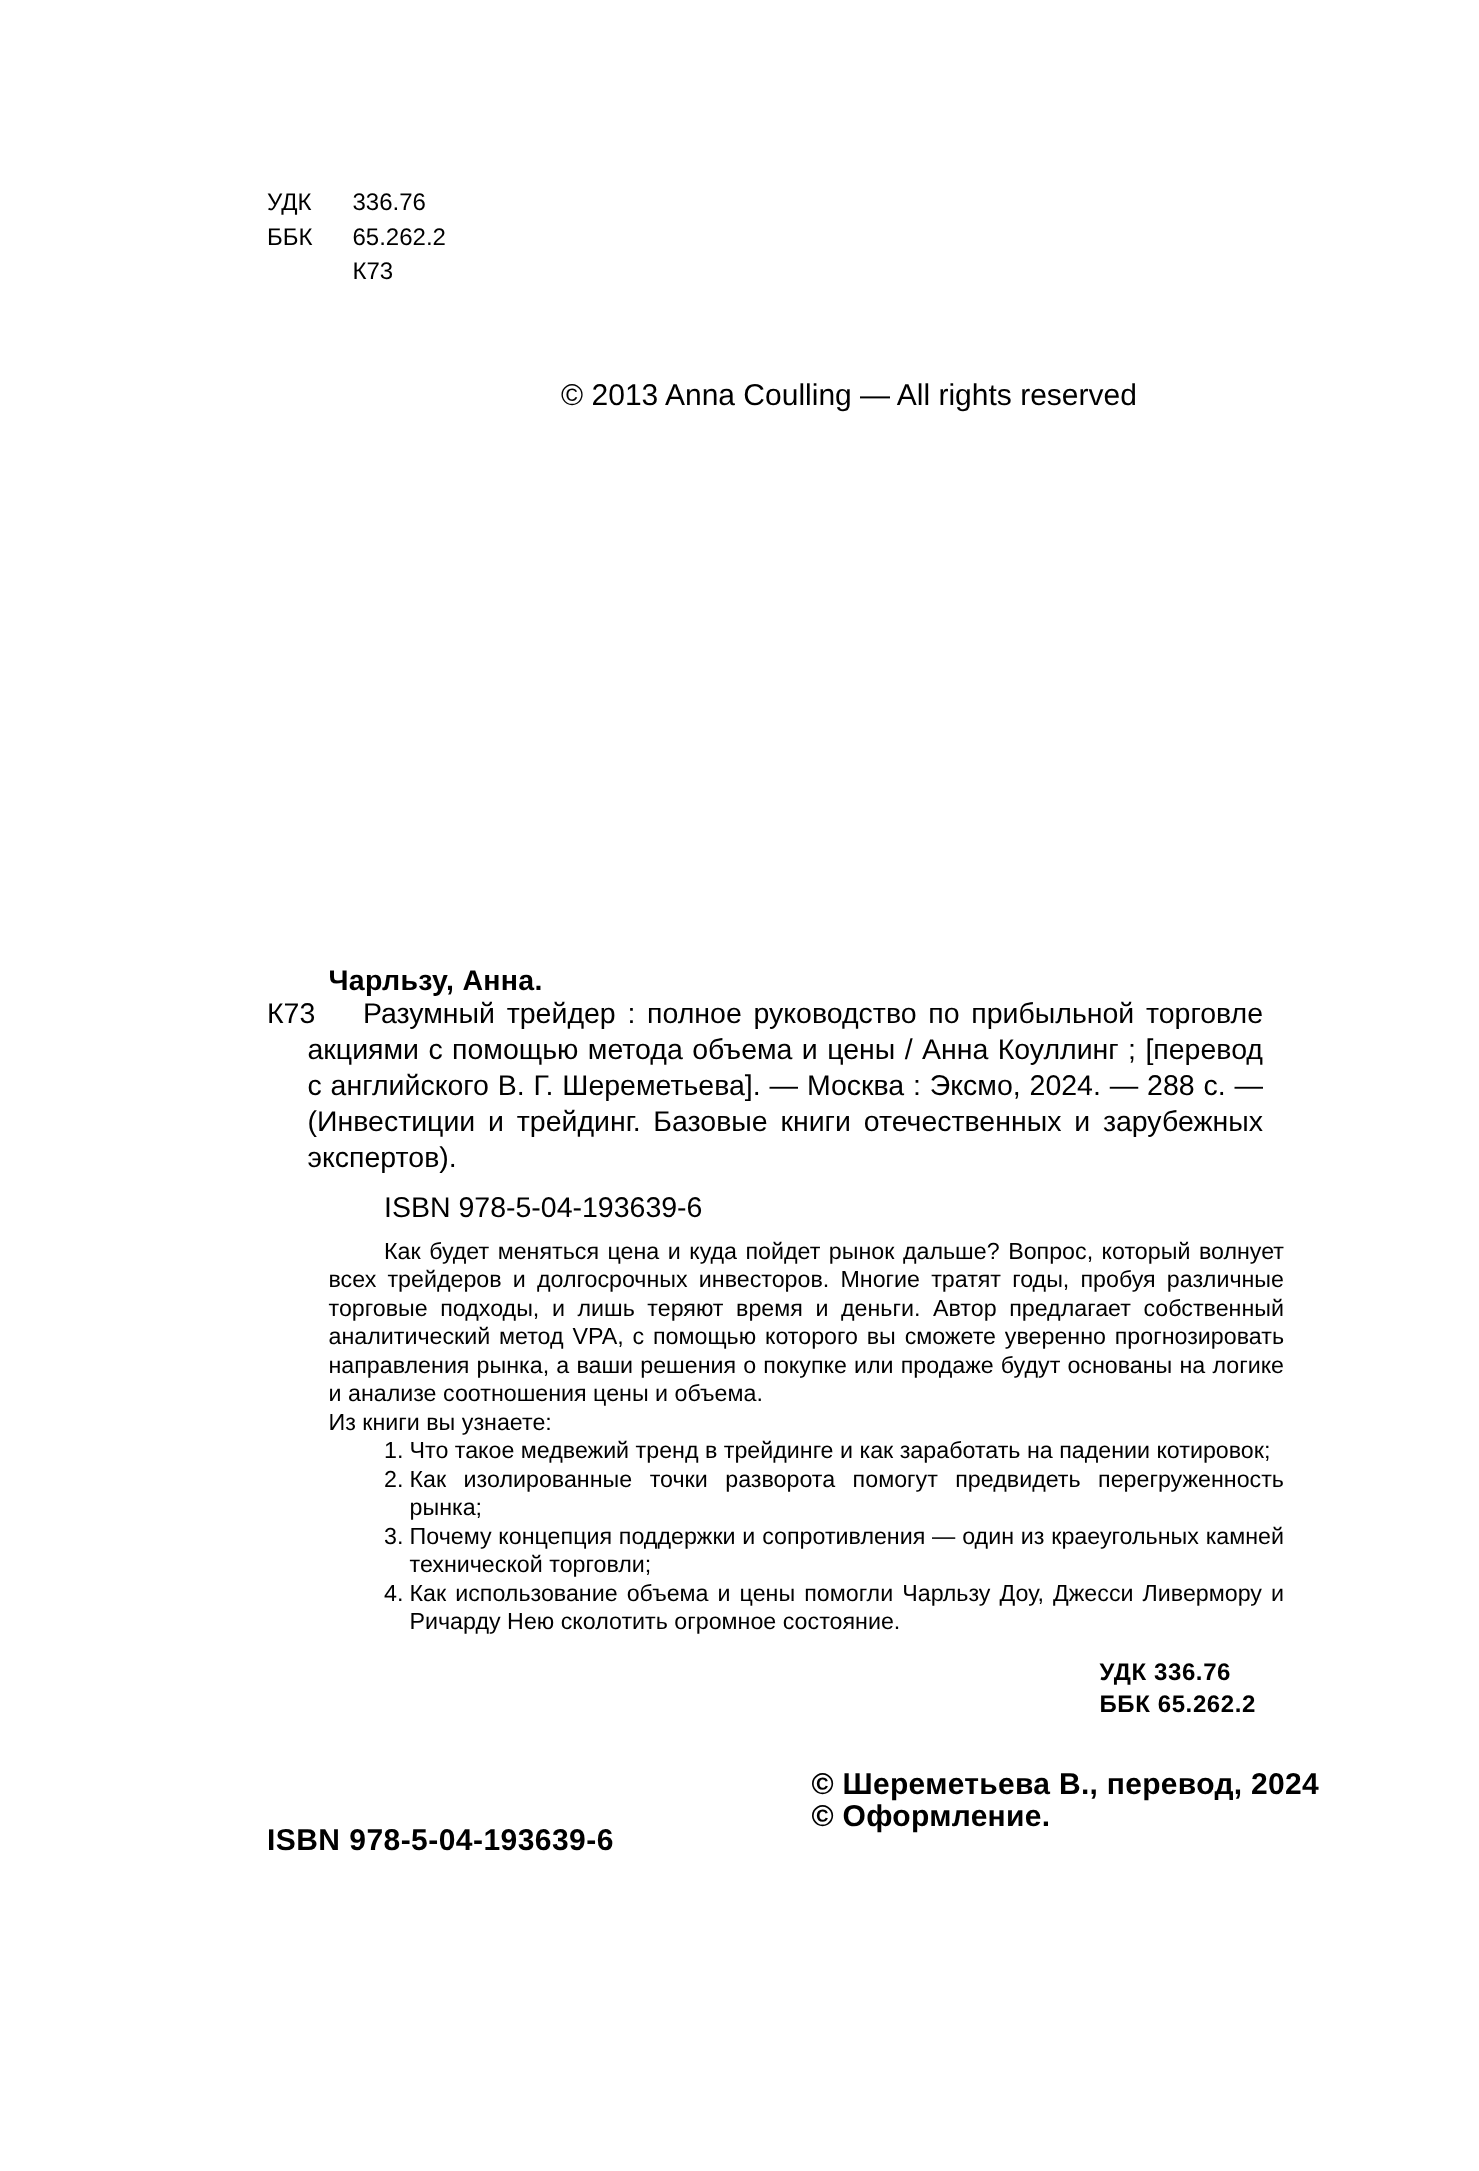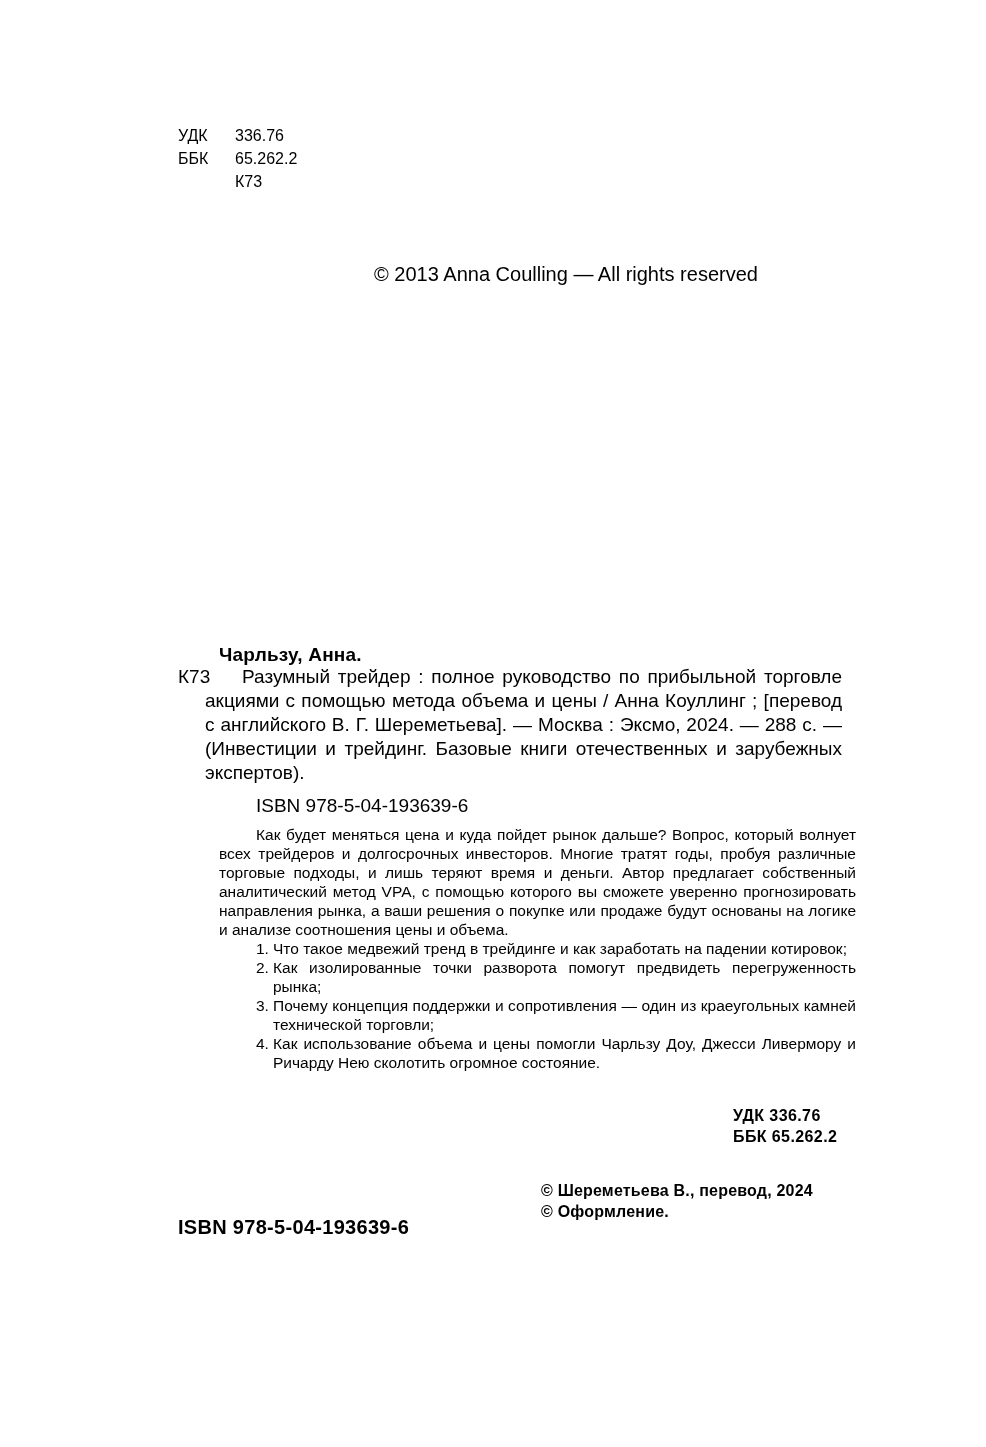--- a/index.html
+++ b/index.html
@@ -31,21 +31,21 @@
     
     .orig-block {
       left: 300px;
       top: 251px;
       width: 532px;
       text-align: center;
       font-size: 20px;
       line-height: 24px;
       margin-left: -84px;
     }
-    .orig-copyright { margin-top: 11px; }
+    .orig-copyright { margin-top: 1px; }
 
     
     .author {
       left: 219px;
       top: 643px;
       font-size: 19px;
       font-weight: bold;
       line-height: 24px;
       letter-spacing: 0.2px;
     }
@@ -114,21 +114,21 @@
       font-size: 16px;
       font-weight: bold;
       line-height: 21px;
       letter-spacing: 0.4px;
     }
 
     
     .copyright-block {
       left: 541px;
       top: 1180px;
-      font-size: 16px;
+      font-size: 20px;
       font-weight: bold;
       line-height: 21px;
       letter-spacing: 0.2px;
     }
     .copyright-block .indent { padding-left: 14px; }
 
     .isbn-bottom {
       left: 178px;
       top: 1215px;
       font-size: 20px;
@@ -159,20 +159,21 @@
   <div class="orig-copyright">© 2013 Anna Coulling — All rights reserved</div>
 </div>
 
 <div class="abs author">Чарльзу, Анна.</div>
 <div class="abs k73-code">К73</div>
 <div class="abs bib-text">Разумный трейдер : полное руководство по прибыльной торговле акциями с помощью метода объема и цены / Анна Коуллинг ; [перевод с английского В. Г. Шереметьева]. — Москва : Эксмо, 2024. — 288 с. — (Инвестиции и трейдинг. Базовые книги отечественных и зарубежных экспертов).</div>
 <div class="abs isbn-inner">ISBN 978-5-04-193639-6</div>
 
 <div class="abs annotation">
   <p>Как будет меняться цена и куда пойдет рынок дальше? Вопрос, который волнует всех трейдеров и долгосрочных инвесторов. Многие тратят годы, пробуя различные торговые подходы, и лишь теряют время и деньги. Автор предлагает собственный аналитический метод VPA, с помощью которого вы сможете уверенно прогнозировать направления рынка, а ваши решения о покупке или продаже будут основаны на логике и анализе соотношения цены и объема.</p>
+  <p class="intro-list-lead">Из книги вы узнаете:</p>
   <ol>
     <li>
       <span class="num">1.</span>
       <span class="txt">Что такое медвежий тренд в трейдинге и как заработать на падении котировок;</span>
     </li>
     <li>
       <span class="num">2.</span>
       <span class="txt">Как изолированные точки разворота помогут предвидеть перегруженность рынка;</span>
     </li>
     <li>

